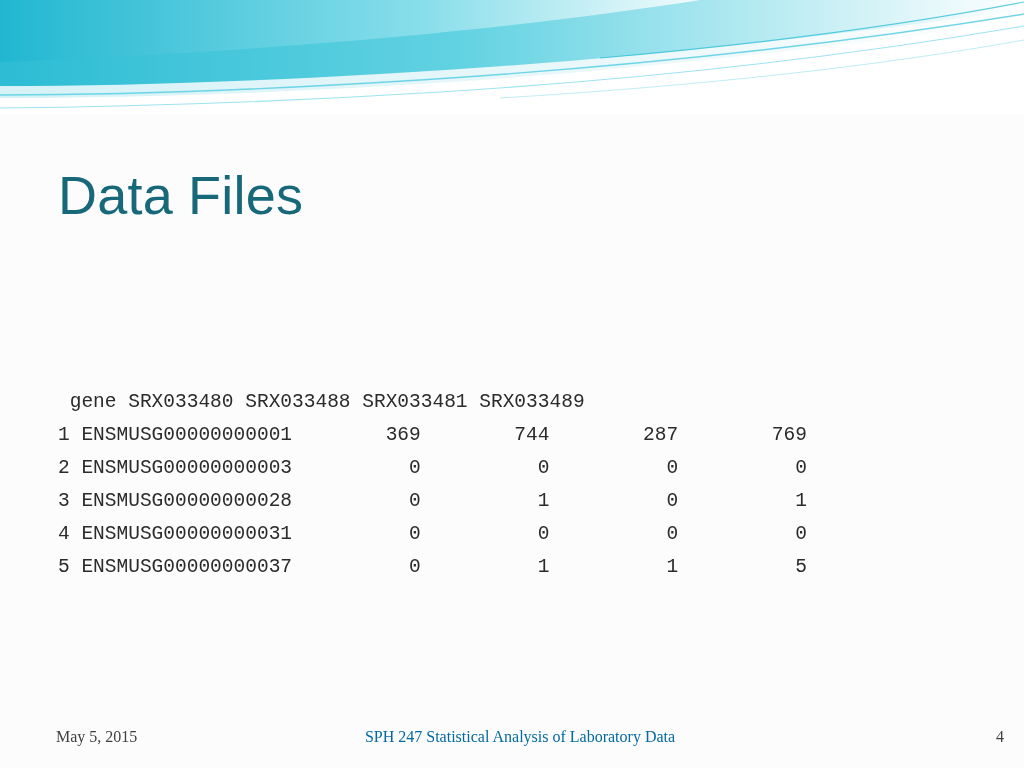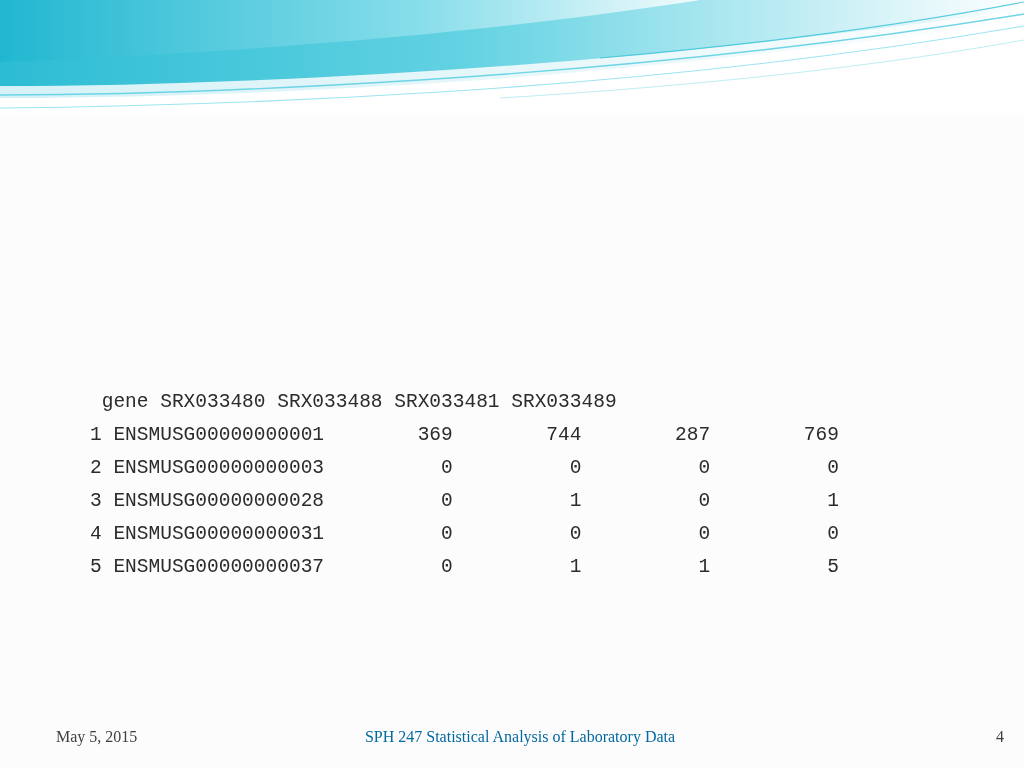--- a/index.html
+++ b/index.html
@@ -54,21 +54,20 @@
 
   .table-block {
     position: absolute;
     left: 58px;
     top: 386px;
     font-family: "Liberation Mono", monospace;
     font-size: 19.5px;
     line-height: 33px;
     color: #2b2b2b;
     white-space: pre;
-    margin-left: 32px;
   }
 
   .footer {
     position: absolute;
     left: 8px;
     bottom: 0;
     width: 1024px;
     height: 46px;
     padding-left: 20px;
   }
@@ -127,20 +126,21 @@
       <path d="M0,0 L1024,0 L1024,22 C820,48 640,70 420,84 C260,94 110,98 0,98 Z" fill="url(#gPale)"></path>
       <path d="M0,0 L1024,0 L1024,10 C800,40 600,62 380,74 C240,82 110,86 0,86 Z" fill="url(#gTeal)"></path>
       <path d="M0,0 L700,0 C520,28 300,50 0,62 Z" fill="url(#gTeal2)" opacity="0.85"></path>
       <path d="M1024,14 C840,44 640,66 420,80 C260,90 110,95 0,95" fill="none" stroke="#5fd0e4" stroke-width="1.4" opacity="0.9"></path>
       <path d="M1024,26 C850,56 660,78 440,92 C280,102 120,107 0,108" fill="none" stroke="#8bdeee" stroke-width="1.1" opacity="0.85"></path>
       <path d="M1024,2 C900,26 760,44 600,58" fill="none" stroke="#36c2d8" stroke-width="1.2" opacity="0.8"></path>
       <path d="M1024,40 C880,66 700,86 500,98" fill="none" stroke="#aee8f3" stroke-width="1" opacity="0.8"></path>
     </svg>
   </div>
 
+  <h1 class="title">Data Files</h1>
 
 
   <div class="table-block"> gene SRX033480 SRX033488 SRX033481 SRX033489
 1 ENSMUSG00000000001        369        744        287        769
 2 ENSMUSG00000000003          0          0          0          0
 3 ENSMUSG00000000028          0          1          0          1
 4 ENSMUSG00000000031          0          0          0          0
 5 ENSMUSG00000000037          0          1          1          5</div>
 
   <div class="footer">

